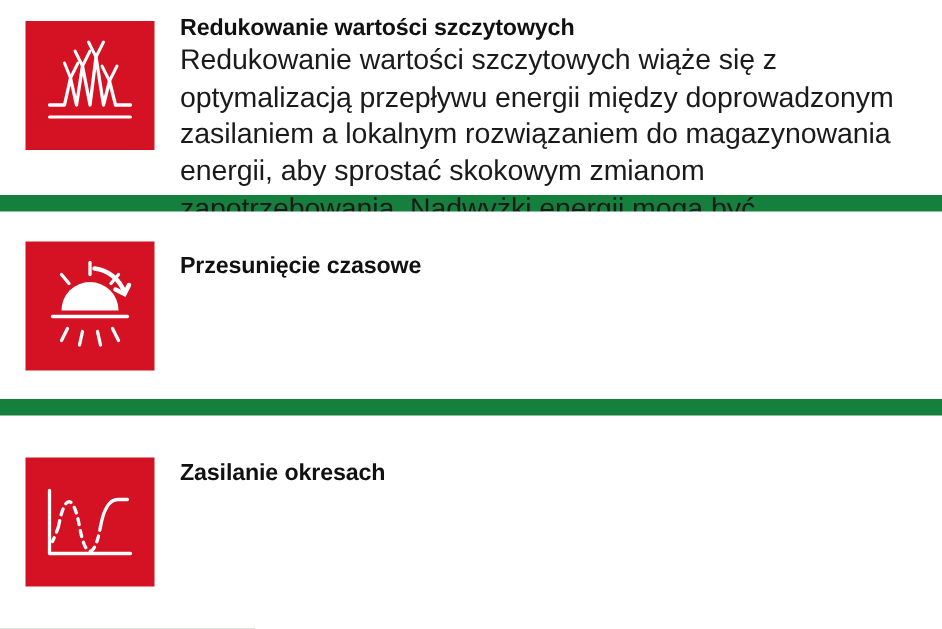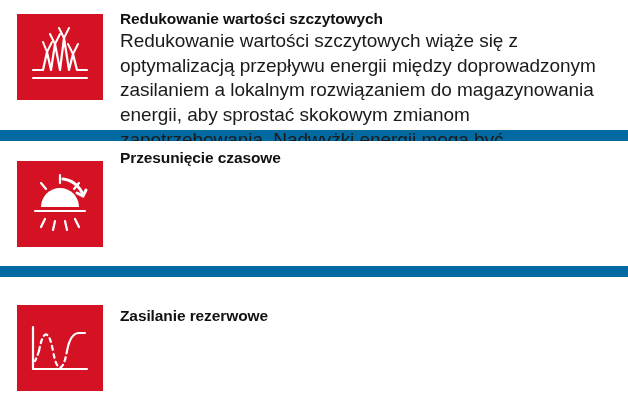--- a/index.html
+++ b/index.html
@@ -10,21 +10,21 @@
   body {
     width: 628px;
     height: 419px;
     font-family: "Liberation Sans", sans-serif;
     overflow: hidden;
   }
   .page {
     position: relative;
     width: 628px;
     height: 328px;
-    background: #0369a1;
+    background: #15803d;
     box-sizing: border-box;
   }
   .card {
     position: absolute;
     left: 0;
     width: 628px;
     background: #ffffff;
     display: flex;
     align-items: flex-start;
     box-sizing: border-box;
@@ -49,21 +49,21 @@
     display: block;
     width: 86px;
     height: 86px;
   }
 
   .text-col {
     margin-left: 17px;
     margin-top: 10px;
     padding-right: 10px;
   }
-  .card-2 .text-col { margin-top: 8px; }
+  .card-2 .text-col { margin-top: 28px; }
   .card-3 .text-col { margin-top: 30px; }
 
   .card-title {
     font-size: 15.5px;
     font-weight: bold;
     color: #111111;
     line-height: 1.15;
     margin: 0 0 1px 0;
     letter-spacing: -0.1px;
   }
@@ -130,17 +130,17 @@
       <svg viewBox="0 0 86 86" xmlns="http://www.w3.org/2000/svg">
         <g stroke="#ffffff" fill="none" stroke-width="2.2" stroke-linecap="round" stroke-linejoin="round">
           <path d="M16 22 V64 H70"></path>
           <path d="M22 46 C26 24 32 24 36 46 C40 68 46 68 50 46" stroke-dasharray="4 4"></path>
           <path d="M50 46 C53 30 58 28 62 28 H68"></path>
           <path d="M22 46 C22 46 20 52 18 56" stroke-dasharray="4 4"></path>
         </g>
       </svg>
     </div>
     <div class="text-col">
-      <h2 class="card-title">Zasilanie rezerwowe</h2>
+      <h2 class="card-title">Zasilanie okresach</h2>
     </div>
   </div>
 
 </div>
 
 </body></html>

